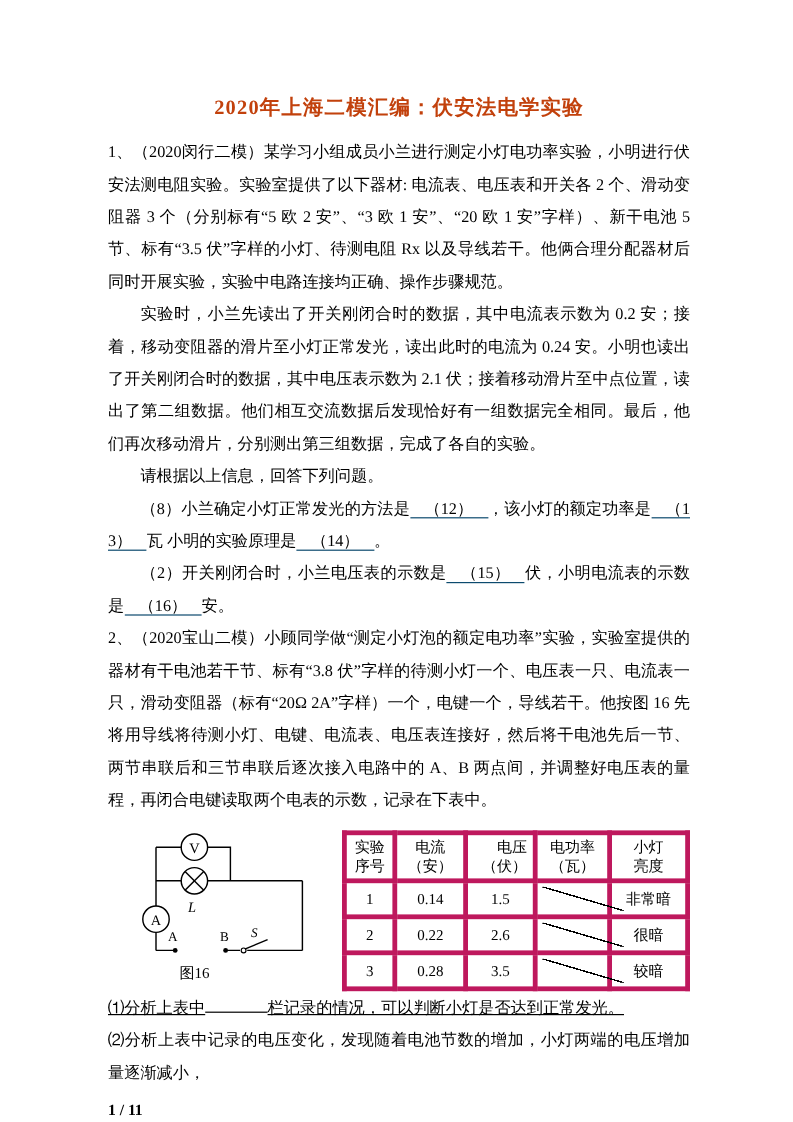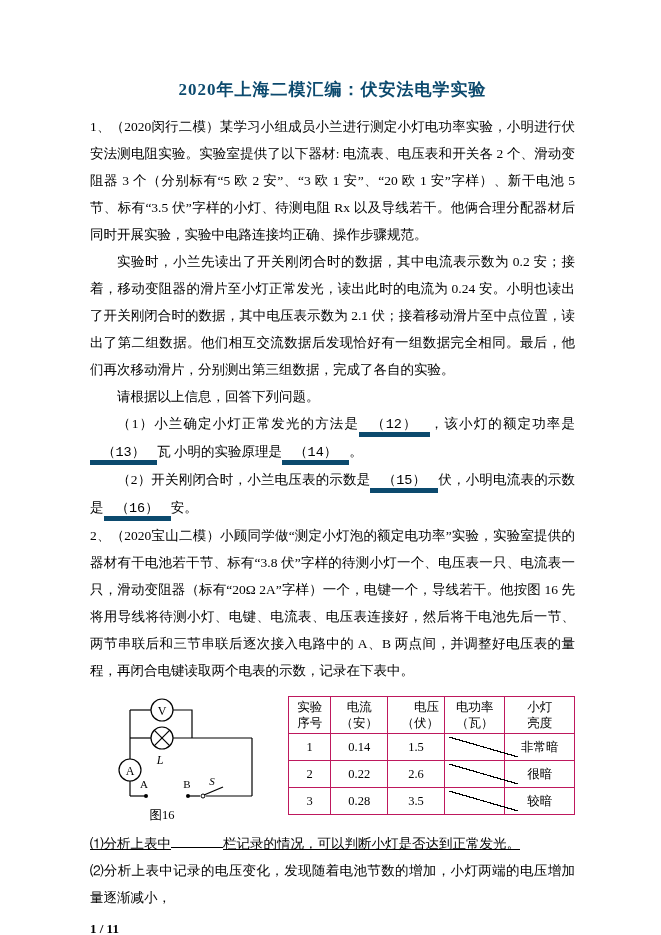--- a/index.html
+++ b/index.html
@@ -11,34 +11,34 @@
   .page{padding:78px 86px 0 90px;}
   .doc-title{
     text-align:center;font-size:17px;font-weight:bold;
     margin:0 0 12px 0;letter-spacing:1px;
   }
   p.para{
     margin:0;font-size:13.5px;line-height:27px;text-align:justify;
     word-break:break-all;
   }
   .indent{text-indent:2em;}
-  .blank{border-bottom:5px solid #0c4a6e;padding:0 12px;font-family:Liberation Mono, monospace;}
+  .blank{border-bottom:1px solid #0c4a6e;padding:0 12px;}
   .blank-empty{display:inline-block;width:52px;height:13px;border-bottom:1px solid #000;}
   .q2-gap{margin-top:16px;}
   .figure-row{display:flex;align-items:flex-start;margin-top:8px;}
   .circuit-wrap{width:200px;padding-left:10px;box-sizing:border-box;}
   svg.circuit{display:block;}
   svg.circuit path,svg.circuit line,svg.circuit circle{stroke:#000;stroke-width:1.2;fill:none;}
   svg.circuit circle.meter{fill:#fff;}
   svg.circuit circle.dot{fill:#000;stroke:none;}
   svg.circuit circle.pivot{fill:#fff;stroke-width:1;}
   svg.circuit text{stroke:none;fill:#000;font-family:"Liberation Serif","DejaVu Serif",serif;}
   .exp-table{border-collapse:collapse;font-size:12.5px;margin-top:4px;}
   .exp-table th,.exp-table td{
-    border:1px solid #be185d;font-weight:normal;text-align:center;padding:1px 5px;
+    border:4px solid #be185d;font-weight:normal;text-align:center;padding:1px 5px;
   }
   .exp-table th{white-space:pre-line;line-height:16px;padding:2px 5px;font-size:12.5px;}
   .exp-table td{height:24px;}
   .exp-table th:nth-child(1){width:32px;}
   .exp-table th:nth-child(2){width:46px;}
   .exp-table th:nth-child(3){width:46px;text-align:right;}
   .exp-table th:nth-child(4){width:50px;}
   .exp-table th:nth-child(5){width:60px;}
   td.power-cell{position:relative;}
   td.power-cell .slash{
@@ -48,29 +48,29 @@
   }
   .bottom-q{margin-top:8px;text-decoration:underline;}
   .page-num{text-align:left;font-weight:bold;font-size:13px;margin-top:10px;
     font-family:Liberation Serif, serif;}
 </style>
 </head>
 <body>
 
 <div class="page">
 
-  <h1 class="doc-title" style="color: #0c4a6e;">2020年上海二模汇编：伏安法电学实验</h1>
+  <h1 class="doc-title" style="color: #c2410c;">2020年上海二模汇编：伏安法电学实验</h1>
 
   <p class="para">1、（2020闵行二模）某学习小组成员小兰进行测定小灯电功率实验，小明进行伏安法测电阻实验。实验室提供了以下器材: 电流表、电压表和开关各 2 个、滑动变阻器 3 个（分别标有“5 欧 2 安”、“3 欧 1 安”、“20 欧 1 安”字样）、新干电池 5 节、标有“3.5 伏”字样的小灯、待测电阻 Rx 以及导线若干。他俩合理分配器材后同时开展实验，实验中电路连接均正确、操作步骤规范。</p>
 
   <p class="para indent">实验时，小兰先读出了开关刚闭合时的数据，其中电流表示数为 0.2 安；接着，移动变阻器的滑片至小灯正常发光，读出此时的电流为 0.24 安。小明也读出了开关刚闭合时的数据，其中电压表示数为 2.1 伏；接着移动滑片至中点位置，读出了第二组数据。他们相互交流数据后发现恰好有一组数据完全相同。最后，他们再次移动滑片，分别测出第三组数据，完成了各自的实验。</p>
 
   <p class="para indent">请根据以上信息，回答下列问题。</p>
 
-  <p class="para indent"><span>（1）小兰确定小灯正常发光的方法是</span><span class="blank">（12）</span><span>，该小灯的额定功率是</span><span class="blank">（13）</span><span>瓦 小明的实验原理是</span><span class="blank">（14）</span><span>。</span></p>
+  <p class="para indent"><span>（8）小兰确定小灯正常发光的方法是</span><span class="blank">（12）</span><span>，该小灯的额定功率是</span><span class="blank">（13）</span><span>瓦 小明的实验原理是</span><span class="blank">（14）</span><span>。</span></p>
 
   <p class="para indent"><span>（2）开关刚闭合时，小兰电压表的示数是</span><span class="blank">（15）</span><span>伏，小明电流表的示数是</span><span class="blank">（16）</span><span>安。</span></p>
 
   <p class="para q2-gap">2、（2020宝山二模）小顾同学做“测定小灯泡的额定电功率”实验，实验室提供的器材有干电池若干节、标有“3.8 伏”字样的待测小灯一个、电压表一只、电流表一只，滑动变阻器（标有“20Ω  2A”字样）一个，电键一个，导线若干。他按图 16 先将用导线将待测小灯、电键、电流表、电压表连接好，然后将干电池先后一节、两节串联后和三节串联后逐次接入电路中的 A、B 两点间，并调整好电压表的量程，再闭合电键读取两个电表的示数，记录在下表中。</p>
 
   <div class="figure-row">
 
     <div class="circuit-wrap">
       <svg class="circuit" width="185" height="138" viewBox="0 0 185 138">
 

